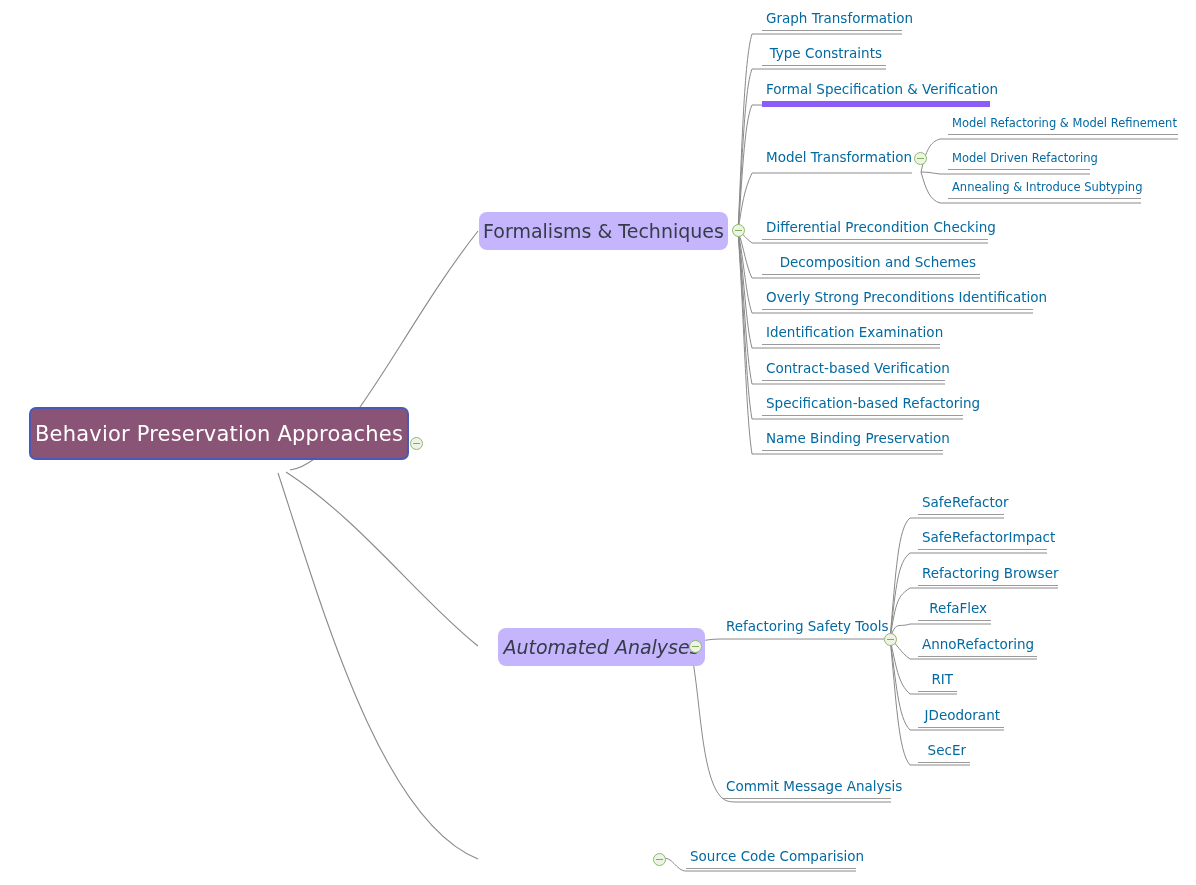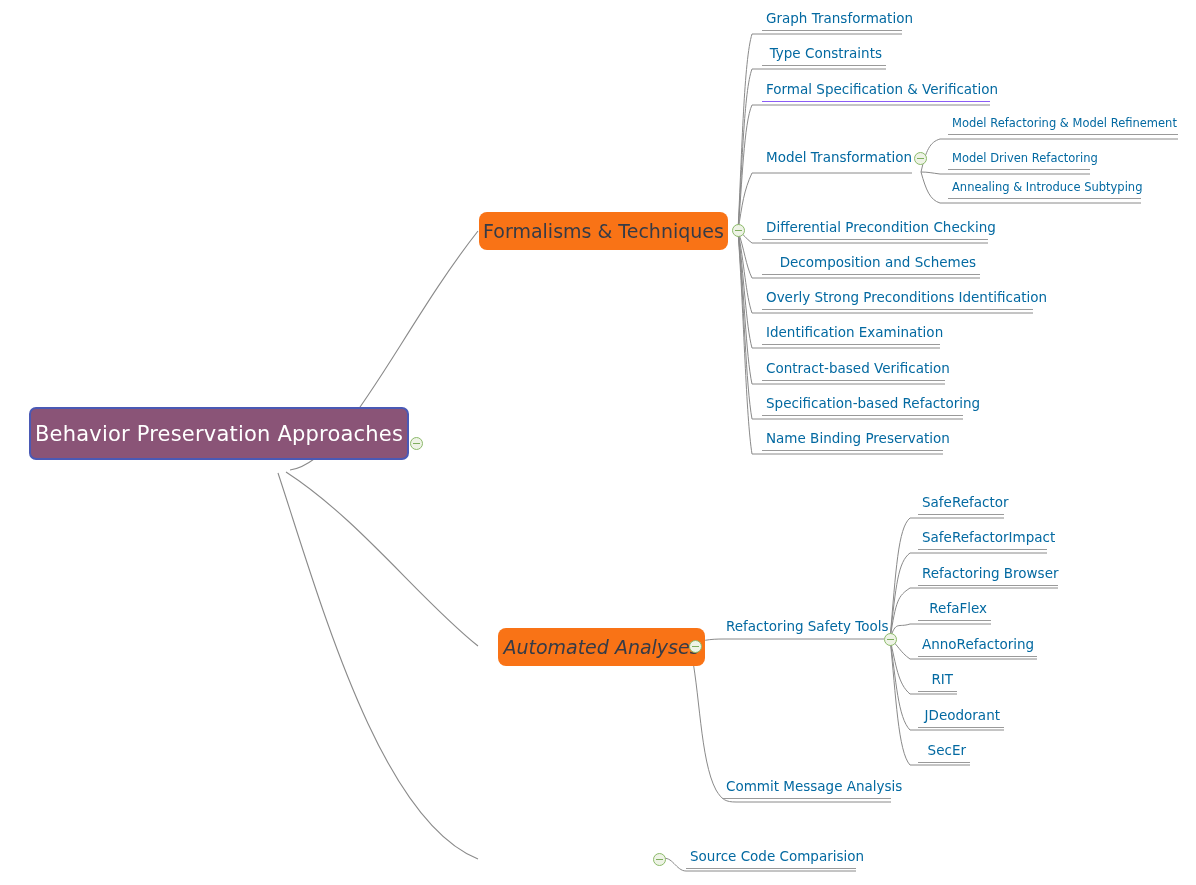--- a/index.html
+++ b/index.html
@@ -44,21 +44,21 @@
     color: #ffffff;
     font-size: 21px;
     letter-spacing: 0.2px;
     display: flex;
     align-items: center;
     justify-content: center;
     padding: 0 22px;
   }
   
   .branch-node {
-    background: #f97316;
+    background: #c4b5fd;
     border-radius: 8px;
     color: #353b47;
     font-size: 19px;
     display: flex;
     align-items: center;
     justify-content: center;
     padding: 0 35px;
   }
   
   .leaf-node {
@@ -154,21 +154,21 @@
     <span>Formalisms &amp; Techniques</span>
   </div>
   <div class="toggle" style="left:732px; top:224px;"></div>
 
   <div class="node leaf-node" style="left:762px; top:12px; border-bottom:1px solid #9a9a9a; width:140px;">
     <span class="leaf-label">Graph Transformation</span>
   </div>
   <div class="node leaf-node" style="left:762px; top:47px; border-bottom:1px solid #9a9a9a; width:124px;">
     <span class="leaf-label">Type Constraints</span>
   </div>
-  <div class="node leaf-node" style="left:762px; top:83px; border-bottom:1px solid #8b5cf6; width:228px;">
+  <div class="node leaf-node" style="left:762px; top:83px; border-bottom:6px solid #8b5cf6; width:228px;">
     <span class="leaf-label">Formal Specification &amp; Verification</span>
   </div>
 
   <div class="node leaf-node" style="left:762px; top:151px; width:150px;">
     <span class="leaf-label">Model Transformation</span>
   </div>
   <div class="toggle" style="left:914px; top:152px;"></div>
 
   <div class="node leaf-node small" style="left:948px; top:118px; border-bottom:1px solid #9a9a9a; width:230px;">
     <span class="leaf-label">Model Refactoring &amp; Model Refinement</span>

